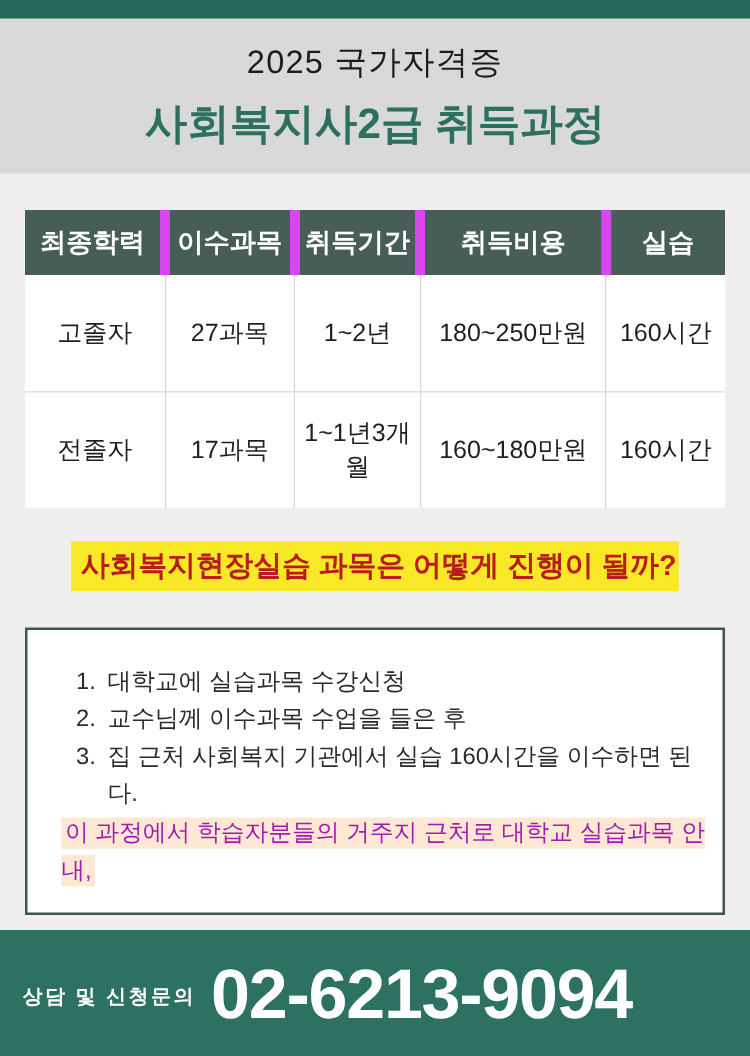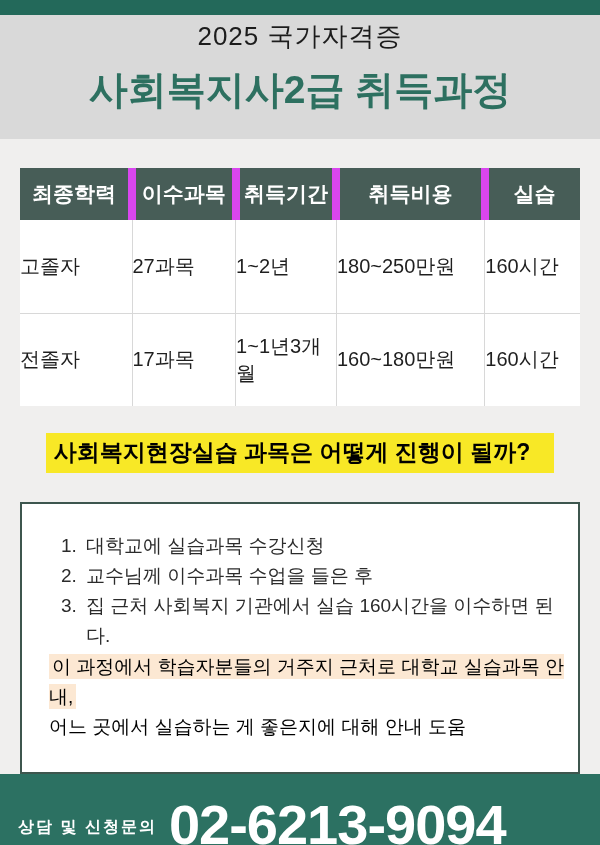--- a/index.html
+++ b/index.html
@@ -15,29 +15,29 @@
   }
 
   
   .top-strip { height: 15px; background: #23695a; flex: none; }
 
   
   .header {
     height: 124px; flex: none;
     background: #d9d9d9;
     text-align: center;
-    padding-top: 4px;
+    padding-top: 17px;
   }
   .header .kicker {
     font-size: 26px; color: #1c1c1c; font-weight: 500;
     letter-spacing: 1px;
   }
   .header .title {
     margin-top: 9px;
-    font-size: 39px; font-weight: bold; color: #2d7060;
+    font-size: 34px; font-weight: bold; color: #2d7060;
     letter-spacing: 0px;
   }
 
   
   .main { flex: 1; background: #f0efee; }
 
   .table-wrap { margin: 29px 20px 0 20px; }
   table.course {
     width: 100%;
     border-collapse: collapse;
@@ -53,55 +53,56 @@
     background: #475d57;
     color: #ffffff;
     font-size: 21px;
     font-weight: bold;
     height: 52px;
     border-left: 8px solid #d946ef;
   }
   table.course th:first-child { border-left: none; }
   table.course td {
     height: 93px;
+    text-align: center;
     font-size: 20px;
     color: #1f1f1f;
     border-left: 1px solid #d8d8d8;
     background: #ffffff;
   }
   table.course td:first-child { border-left: none; }
   table.course tbody tr + tr td { border-top: 1px solid #d8d8d8; }
 
   
   .question-wrap { text-align: center; margin-top: 27px; }
   .question {
     display: inline-block;
     background: #f8e826;
-    color: #000000;
+    color: #b91c1c;
     font-size: 23px;
     font-weight: bold;
-    padding: 4px 24px 5px 8px;
+    padding: 4px 2px 5px 8px;
   }
 
   
   .info-box {
     margin: 29px 20px 0 20px;
     background: #ffffff;
     border: 2px solid #3d564e;
-    padding: 27px 14px 30px 14px;
+    padding: 27px 14px 18px 14px;
   }
   .info-box ol {
     margin: 0 0 0 0;
     padding-left: 46px;
     color: #2b2b2b;
     font-size: 19px;
     line-height: 30px;
   }
   .info-box ol li { padding-left: 4px; }
-  .note { font-size: 19px; line-height: 30px; color: #000000; padding-left: 13px; }
+  .note { font-size: 19px; line-height: 30px; color: #a21caf; padding-left: 13px; }
   .note.first { margin-top: 1px; }
   .note .hl { background: #fce8d3; padding: 2px 3px; }
 
   
   .footer {
     height: 101px; flex: none;
     background: #2c7162;
     display: flex; align-items: center;
     padding: 0 14px 0 18px;
   }
@@ -176,21 +177,20 @@
       <span class="question">사회복지현장실습 과목은 어떻게 진행이 될까?</span>
     </div>
 
     <div class="info-box">
       <ol>
         <li>대학교에 실습과목 수강신청</li>
         <li>교수님께 이수과목 수업을 들은 후</li>
         <li>집 근처 사회복지 기관에서 실습 160시간을 이수하면 된다.</li>
       </ol>
       <div class="note first"><span class="hl">이 과정에서 학습자분들의 거주지 근처로 대학교 실습과목 안내,</span></div>
-      <div class="note">어느 곳에서 실습하는 게 좋은지에 대해 안내 도움</div>
     </div>
 
   </div>
 
   <div class="footer">
     <div class="footer-left">
       <div class="l2">상담 및 신청문의</div>
     </div>
     <div class="phone">02-6213-9094</div>
   </div>

